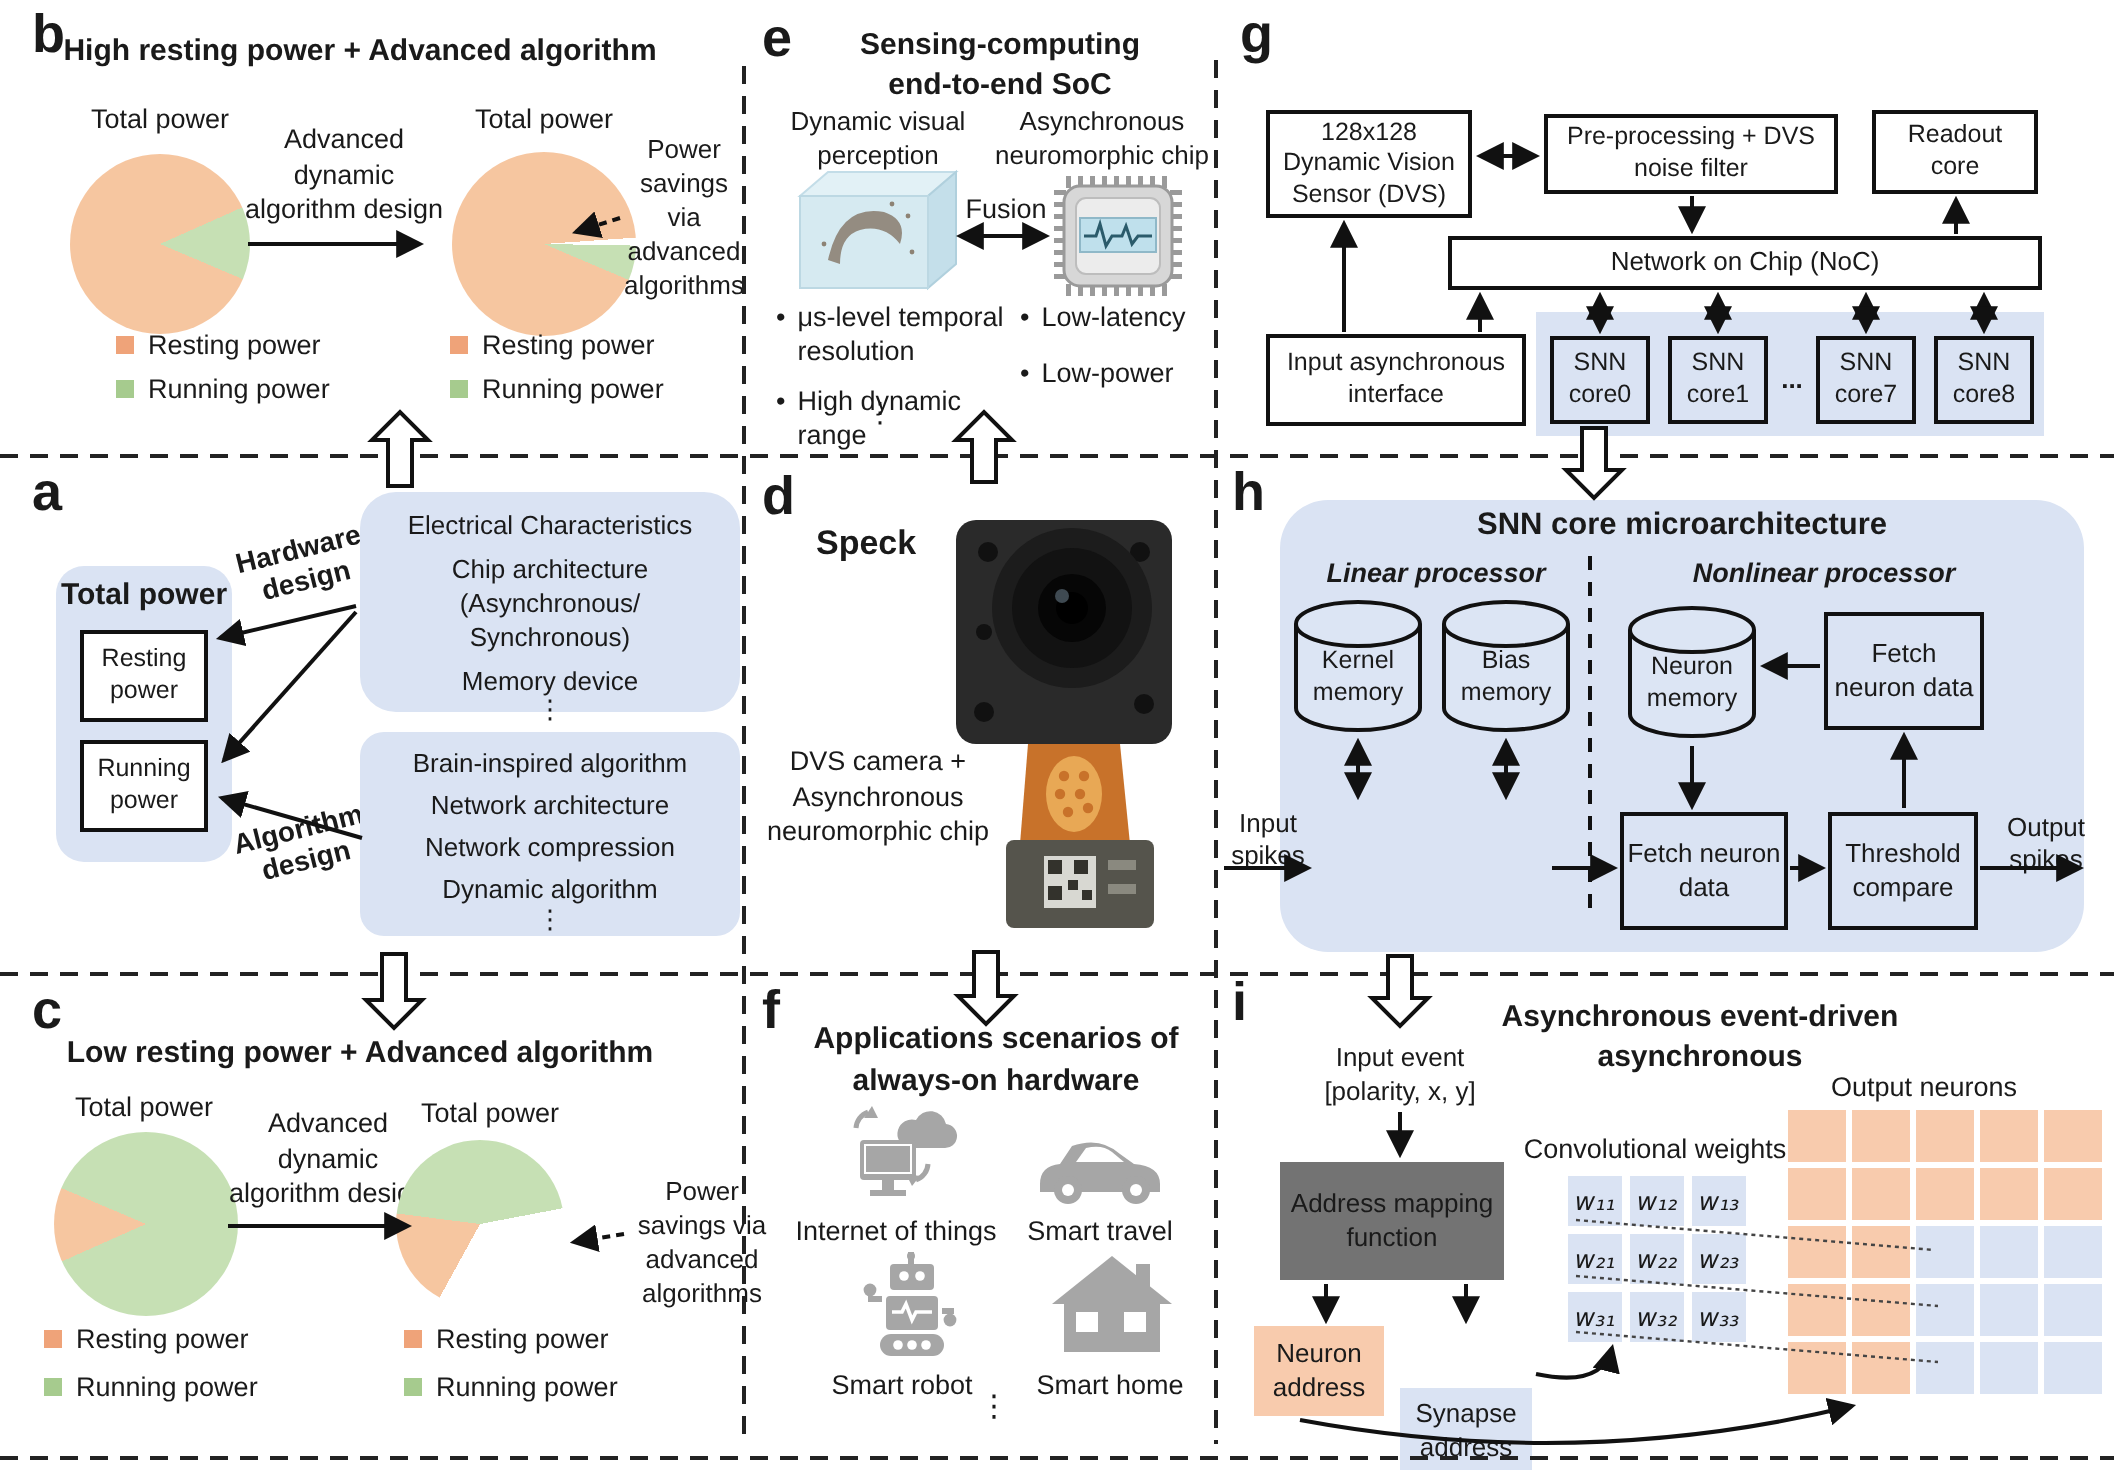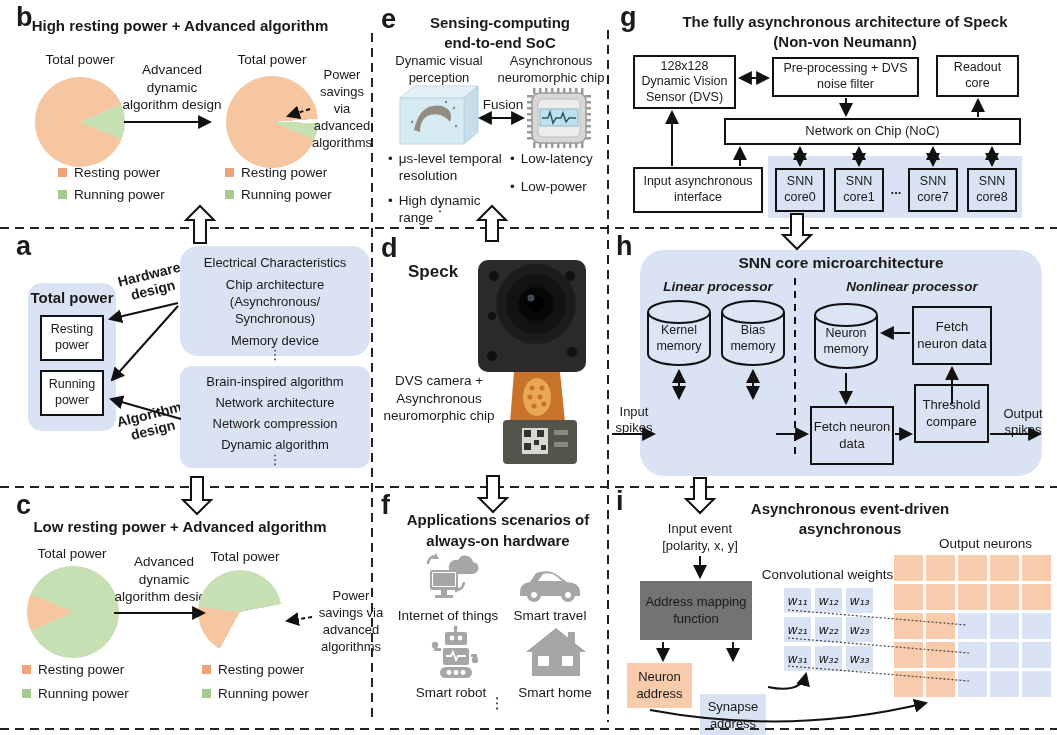--- a/index.html
+++ b/index.html
@@ -257,24 +257,20 @@
       <rect x="44" y="6" width="7" height="12"></rect>
       <path d="M2,26 L32,2 L62,26 L56,26 L56,50 L8,50 L8,26 Z"></path>
       <rect x="14" y="30" width="11" height="10" fill="#fff"></rect>
       <rect x="38" y="30" width="11" height="10" fill="#fff"></rect>
     </g>
   </svg>
 
   <div class="abs ctr" style="left:482px;top:694px;width:30px;font-size:15px;">⋮</div>
 
   <div class="abs plabel" style="left:620px;top:4px;">g</div>
-  <div class="abs ptitle ctr" style="left:645px;top:12px;width:400px;line-height:1.35;">
-    <div>The fully asynchronous architecture of Speck</div>
-    <div>(Non-von Neumann)</div>
-  </div>
   <div class="abs box" style="left:633px;top:55px;width:103px;height:54px;">128x128 Dynamic Vision Sensor (DVS)</div>
   <div class="abs box" style="left:772px;top:57px;width:147px;height:40px;">Pre-processing + DVS noise filter</div>
   <div class="abs box" style="left:936px;top:55px;width:83px;height:42px;padding:0 12px;">Readout core</div>
   <div class="abs box" style="left:724px;top:118px;width:297px;height:27px;font-size:13px;">Network on Chip (NoC)</div>
   <div class="abs box" style="left:633px;top:167px;width:130px;height:46px;">Input asynchronous interface</div>
   <div class="abs" style="left:768px;top:156px;width:254px;height:62px;background:#DAE3F3;"></div>
   <div class="abs box bluebox" style="left:775px;top:168px;width:50px;height:44px;">SNN core0</div>
   <div class="abs box bluebox" style="left:834px;top:168px;width:50px;height:44px;">SNN core1</div>
   <div class="abs ctr b" style="left:886px;top:182px;width:20px;font-size:13px;">...</div>
   <div class="abs box bluebox" style="left:908px;top:168px;width:50px;height:44px;">SNN core7</div>
@@ -303,21 +299,21 @@
   <svg class="abs" style="left:812px;top:301px;" width="68" height="74">
     <g>
       <path d="M3,14 L3,56 A31,11 0 0 0 65,56 L65,14" fill="#DCE5F4" stroke="#111" stroke-width="2"></path>
       <ellipse cx="34" cy="14" rx="31" ry="11" fill="#DCE5F4" stroke="#111" stroke-width="2"></ellipse>
     </g>
   </svg>
   <div class="abs ctr" style="left:813px;top:325px;width:66px;font-size:12.5px;line-height:1.3;">Neuron memory</div>
 
   <div class="abs box bluebox" style="left:912px;top:306px;width:80px;height:59px;font-size:13px;">Fetch neuron data</div>
   <div class="abs box bluebox" style="left:810px;top:406px;width:84px;height:59px;font-size:13px;">Fetch neuron data</div>
-  <div class="abs box bluebox" style="left:914px;top:384px;width:75px;height:59px;font-size:13px;">Threshold compare</div>
+  <div class="abs box bluebox" style="left:914px;top:406px;width:75px;height:59px;font-size:13px;">Threshold compare</div>
   <div class="abs ctr" style="left:612px;top:404px;width:44px;font-size:13px;line-height:1.25;">Input spikes</div>
   <div class="abs ctr" style="left:993px;top:406px;width:60px;font-size:13px;line-height:1.25;">Output spikes</div>
 
   <div class="abs plabel" style="left:616px;top:488px;">i</div>
   <div class="abs ptitle ctr" style="left:700px;top:499px;width:300px;">Asynchronous event-driven asynchronous</div>
   <div class="abs t13 ctr" style="left:645px;top:521px;width:110px;">
     <div>Input event</div>
     <div>[polarity, x, y]</div>
   </div>
   <div class="abs addrbox" style="left:640px;top:581px;width:112px;height:59px;background:#737373;">Address mapping function</div>
@@ -328,21 +324,21 @@
     <div class="wcell">w₁₁</div>
     <div class="wcell">w₁₂</div>
     <div class="wcell">w₁₃</div>
     <div class="wcell">w₂₁</div>
     <div class="wcell">w₂₂</div>
     <div class="wcell">w₂₃</div>
     <div class="wcell">w₃₁</div>
     <div class="wcell">w₃₂</div>
     <div class="wcell">w₃₃</div>
   </div>
-  <div class="abs t135 ctr" style="left:892px;top:535px;width:140px;text-align:right;">Output neurons</div>
+  <div class="abs t135 ctr" style="left:892px;top:535px;width:140px;">Output neurons</div>
   <div class="abs ogrid" style="left:894px;top:555px;">
       <div class="on-cell on-orange"></div>
       <div class="on-cell on-orange"></div>
       <div class="on-cell on-orange"></div>
       <div class="on-cell on-orange"></div>
       <div class="on-cell on-orange"></div>
       <div class="on-cell on-orange"></div>
       <div class="on-cell on-orange"></div>
       <div class="on-cell on-orange"></div>
       <div class="on-cell on-orange"></div>

